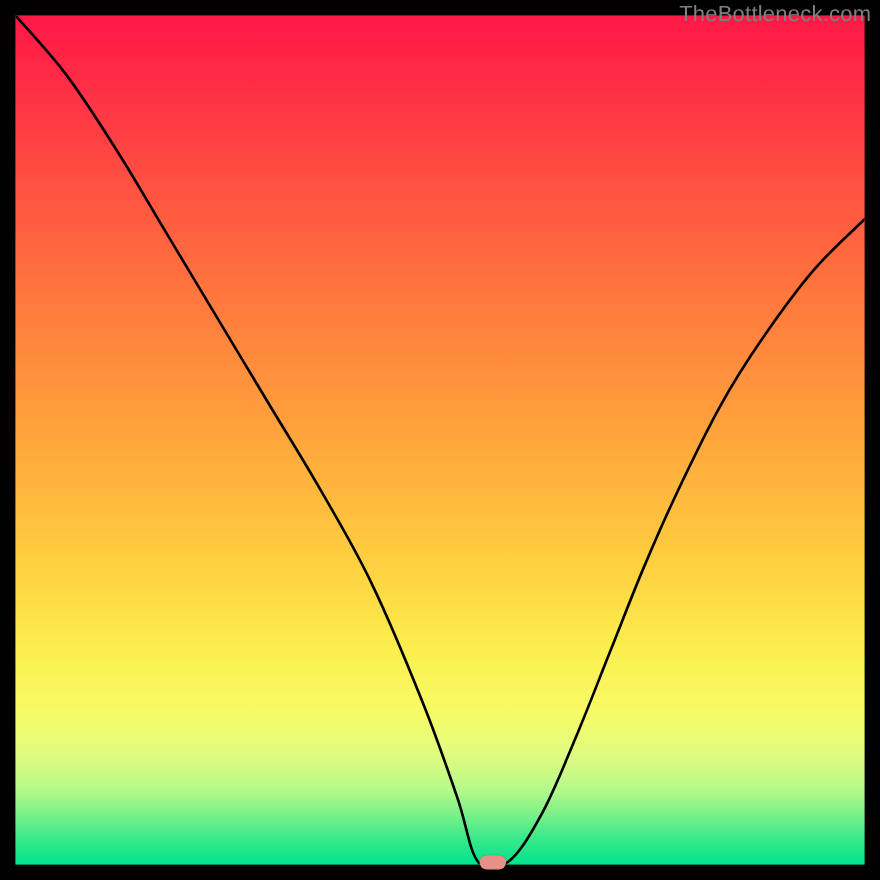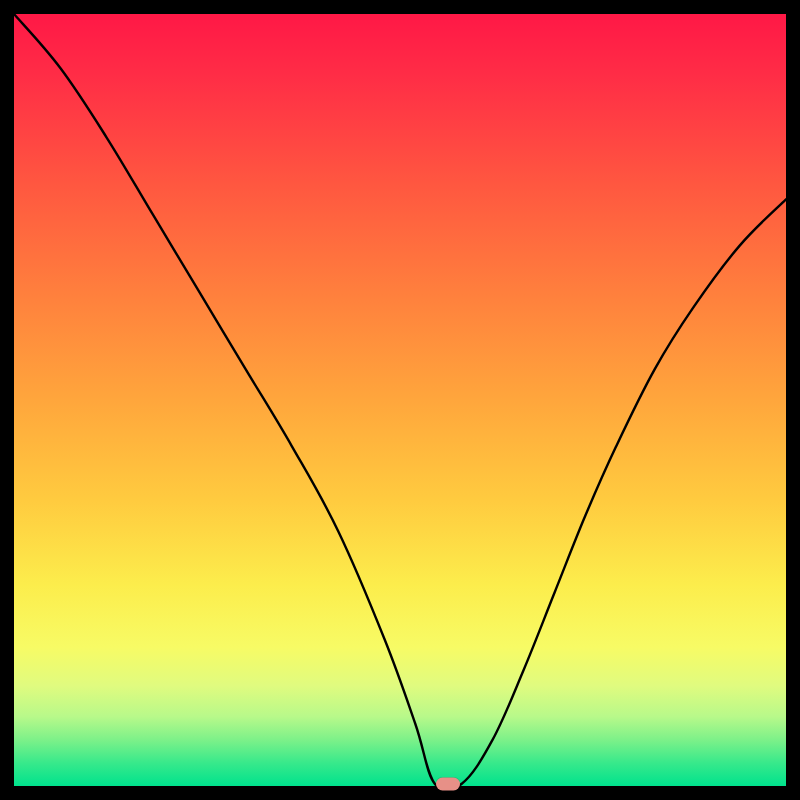--- a/index.html
+++ b/index.html
@@ -75,13 +75,14 @@
 
   <div class="plot-area">
 
     <svg class="curve-svg" viewBox="0 0 772 772" preserveAspectRatio="none">
       <path id="curve-path" d="M 0.00 0.00 C 8.34 9.73, 29.64 31.81, 46.32 54.04 C 63.00 76.27, 75.96 97.12, 92.64 123.52 C 109.32 149.92, 122.28 172.93, 138.96 200.72 C 155.64 228.51, 168.60 250.13, 185.28 277.92 C 201.96 305.71, 214.92 327.33, 231.60 355.12 C 248.28 382.91, 261.24 403.14, 277.92 432.32 C 294.60 461.50, 307.56 482.50, 324.24 517.24 C 340.92 551.98, 356.66 590.58, 370.56 625.32 C 384.46 660.06, 392.41 684.25, 401.44 710.24 C 410.47 736.23, 412.40 758.98, 420.74 769.68 C 429.08 780.38, 437.34 777.60, 447.76 769.68 C 458.18 761.76, 467.52 746.11, 478.64 725.68 C 489.76 705.25, 498.40 682.60, 509.52 656.20 C 520.64 629.80, 529.28 606.79, 540.40 579.00 C 551.52 551.21, 560.16 528.20, 571.28 501.80 C 582.40 475.40, 589.65 458.72, 602.16 432.32 C 614.67 405.92, 626.86 380.13, 640.76 355.12 C 654.66 330.11, 664.07 315.59, 679.36 293.36 C 694.65 271.13, 709.00 251.05, 725.68 231.60 C 742.36 212.15, 763.66 193.62, 772.00 185.28" fill="none" stroke="#000" stroke-width="2.4" stroke-linecap="round" stroke-linejoin="round"></path>
     </svg>
 
     <div id="marker" class="marker" style="left: 433.864px; top: 769.684px;"></div>
   </div>
 
+  <div class="watermark">TheBottleneck.com</div>
 </div>
 
 </body></html>

